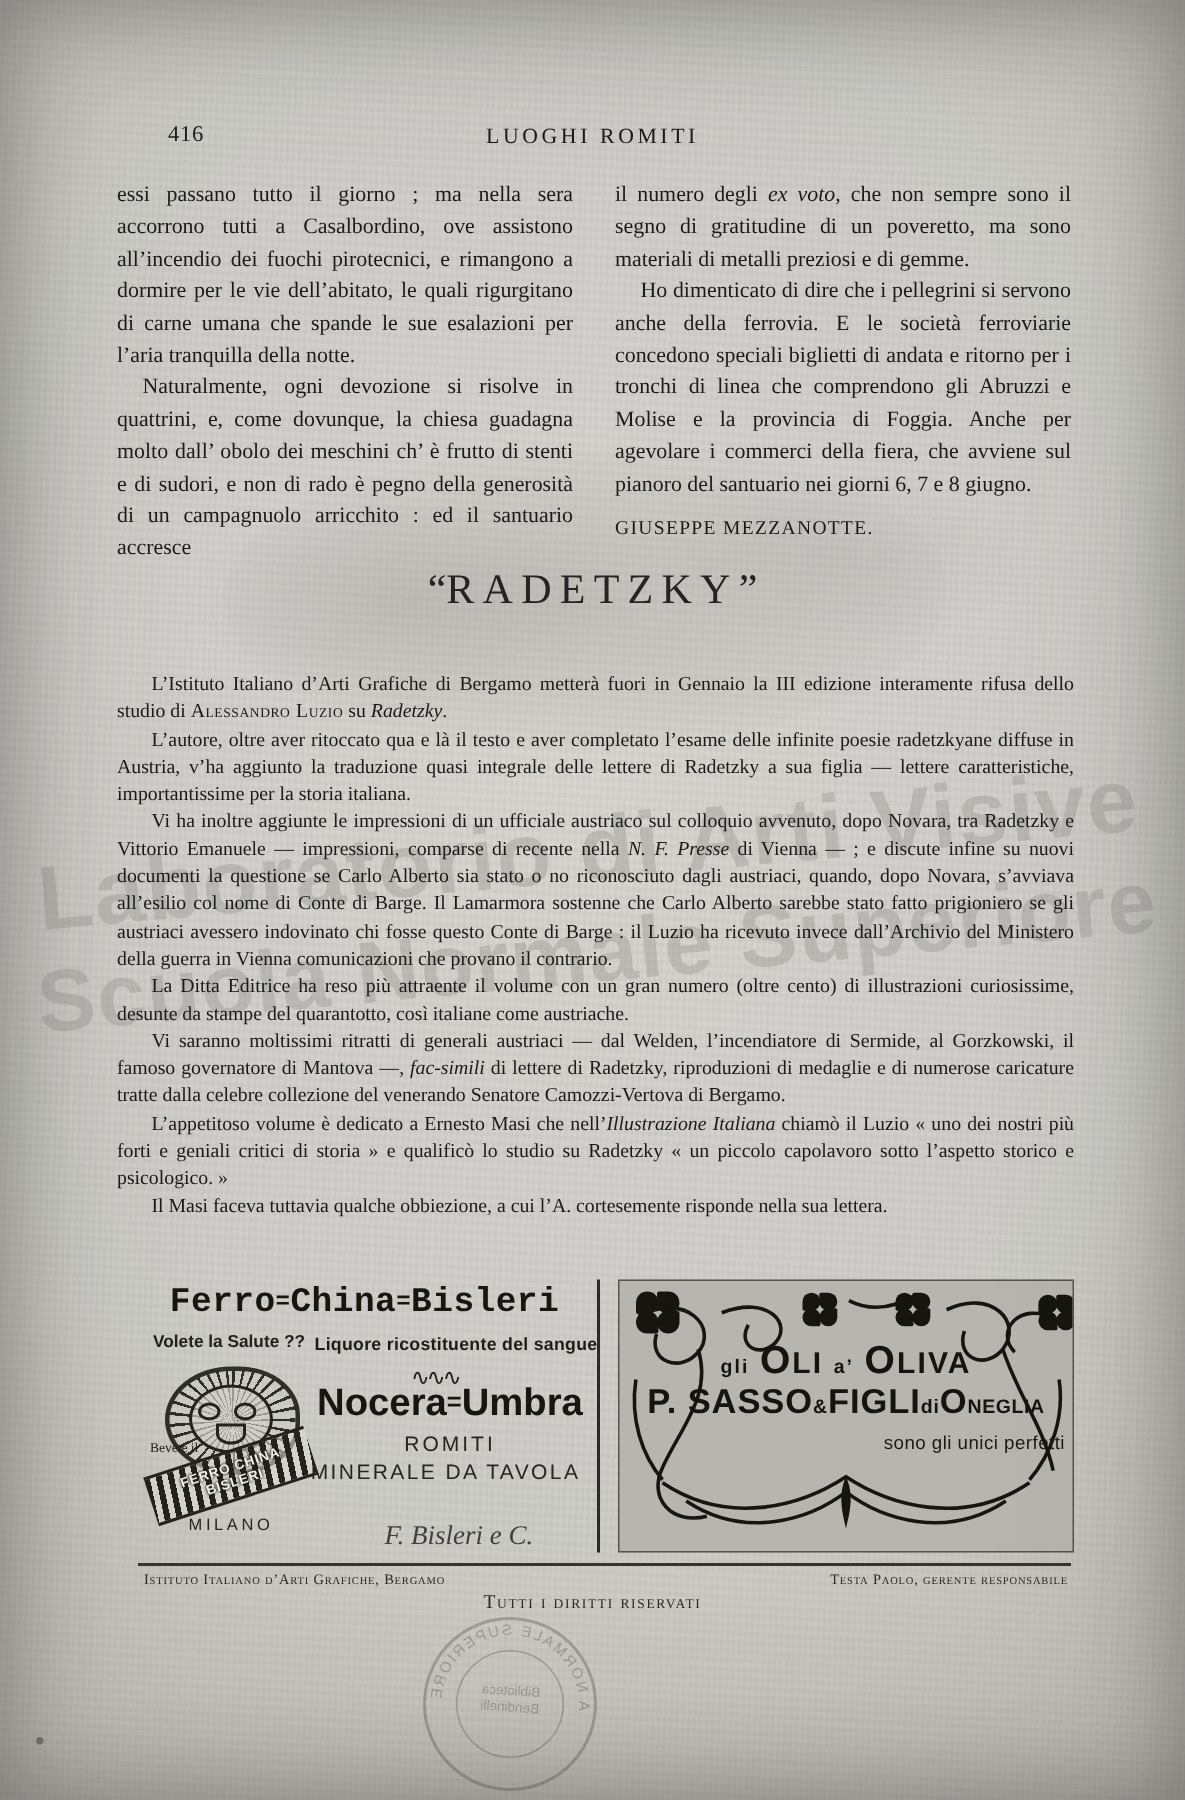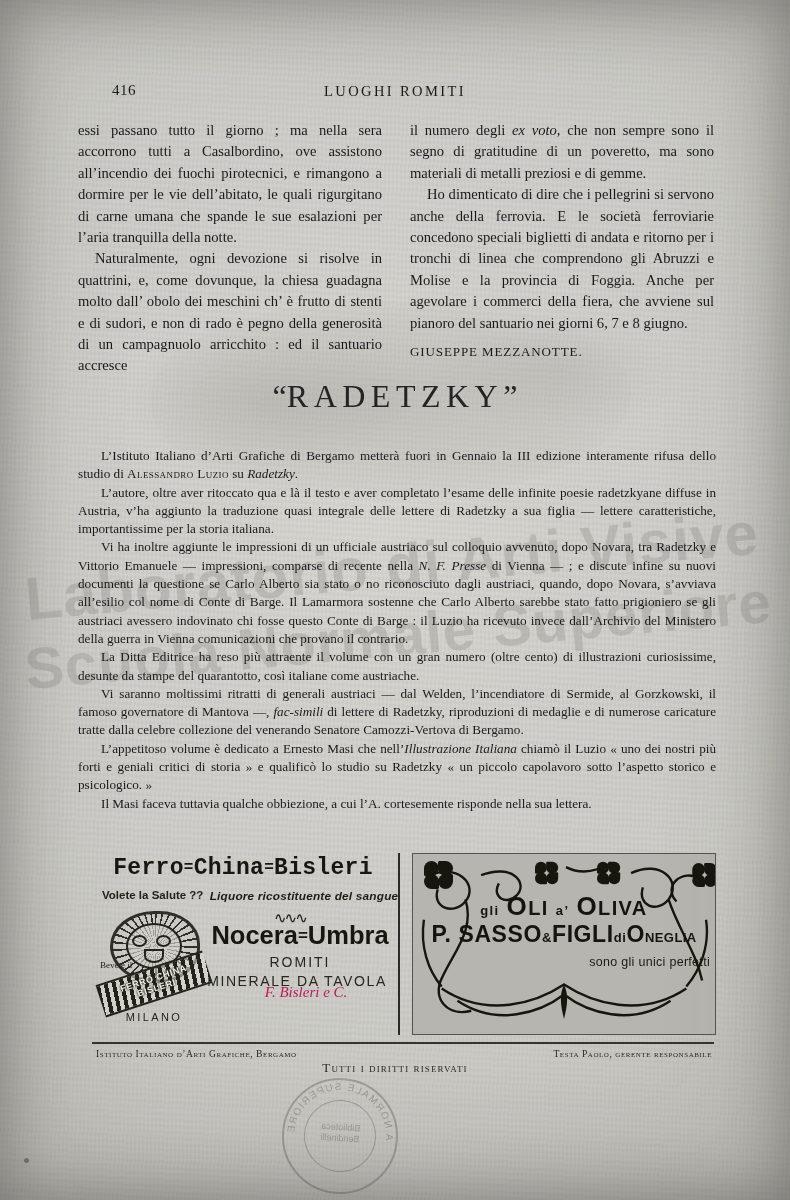--- a/index.html
+++ b/index.html
@@ -127,21 +127,21 @@
     font-size: 13px;
     letter-spacing: .9px;
   }
 
   
   .article-title {
     position: absolute;
     top: 378px;
     left: 0; right: 0;
     text-align: center;
-    font-size: 32px;
+    font-size: 28px;
     letter-spacing: 5.5px;
     font-weight: 400;
     color: #242424;
   }
   .article-title .q { letter-spacing: 0; }
 
   
   .body-block {
     position: absolute;
     top: 447px;
@@ -212,21 +212,20 @@
     position: absolute;
     left: 120px;
     top: 36px;
     width: 192px;
     text-align: center;
     font-family: "Liberation Sans", sans-serif;
     font-weight: 700;
     font-size: 11.8px;
     letter-spacing: .2px;
     color: #1d1d16;
-    font-style: italic;
   }
   .ad-squiggle {
     position: absolute;
     left: 186px;
     top: 56px;
     width: 60px;
     color: #20201a;
     font-size: 15px;
     letter-spacing: -2px;
     font-family: "Liberation Serif", serif;
@@ -261,27 +260,27 @@
     width: 206px;
     text-align: center;
     font-family: "Liberation Sans", sans-serif;
     font-size: 14px;
     letter-spacing: 1.6px;
     color: #26261e;
   }
   .ad-bisleri {
     position: absolute;
     left: 124px;
-    top: 131px;
+    top: 160px;
     width: 188px;
     text-align: center;
     font-family: "Liberation Serif", serif;
     font-style: italic;
-    font-size: 15px;
-    color: #be185d;
+    font-size: 18px;
+    color: #404040;
   }
   .ad-milano {
     position: absolute;
     left: 16px;
     top: 158px;
     width: 100px;
     text-align: center;
     font-family: "Liberation Sans", sans-serif;
     font-size: 11px;
     letter-spacing: 2.4px;

